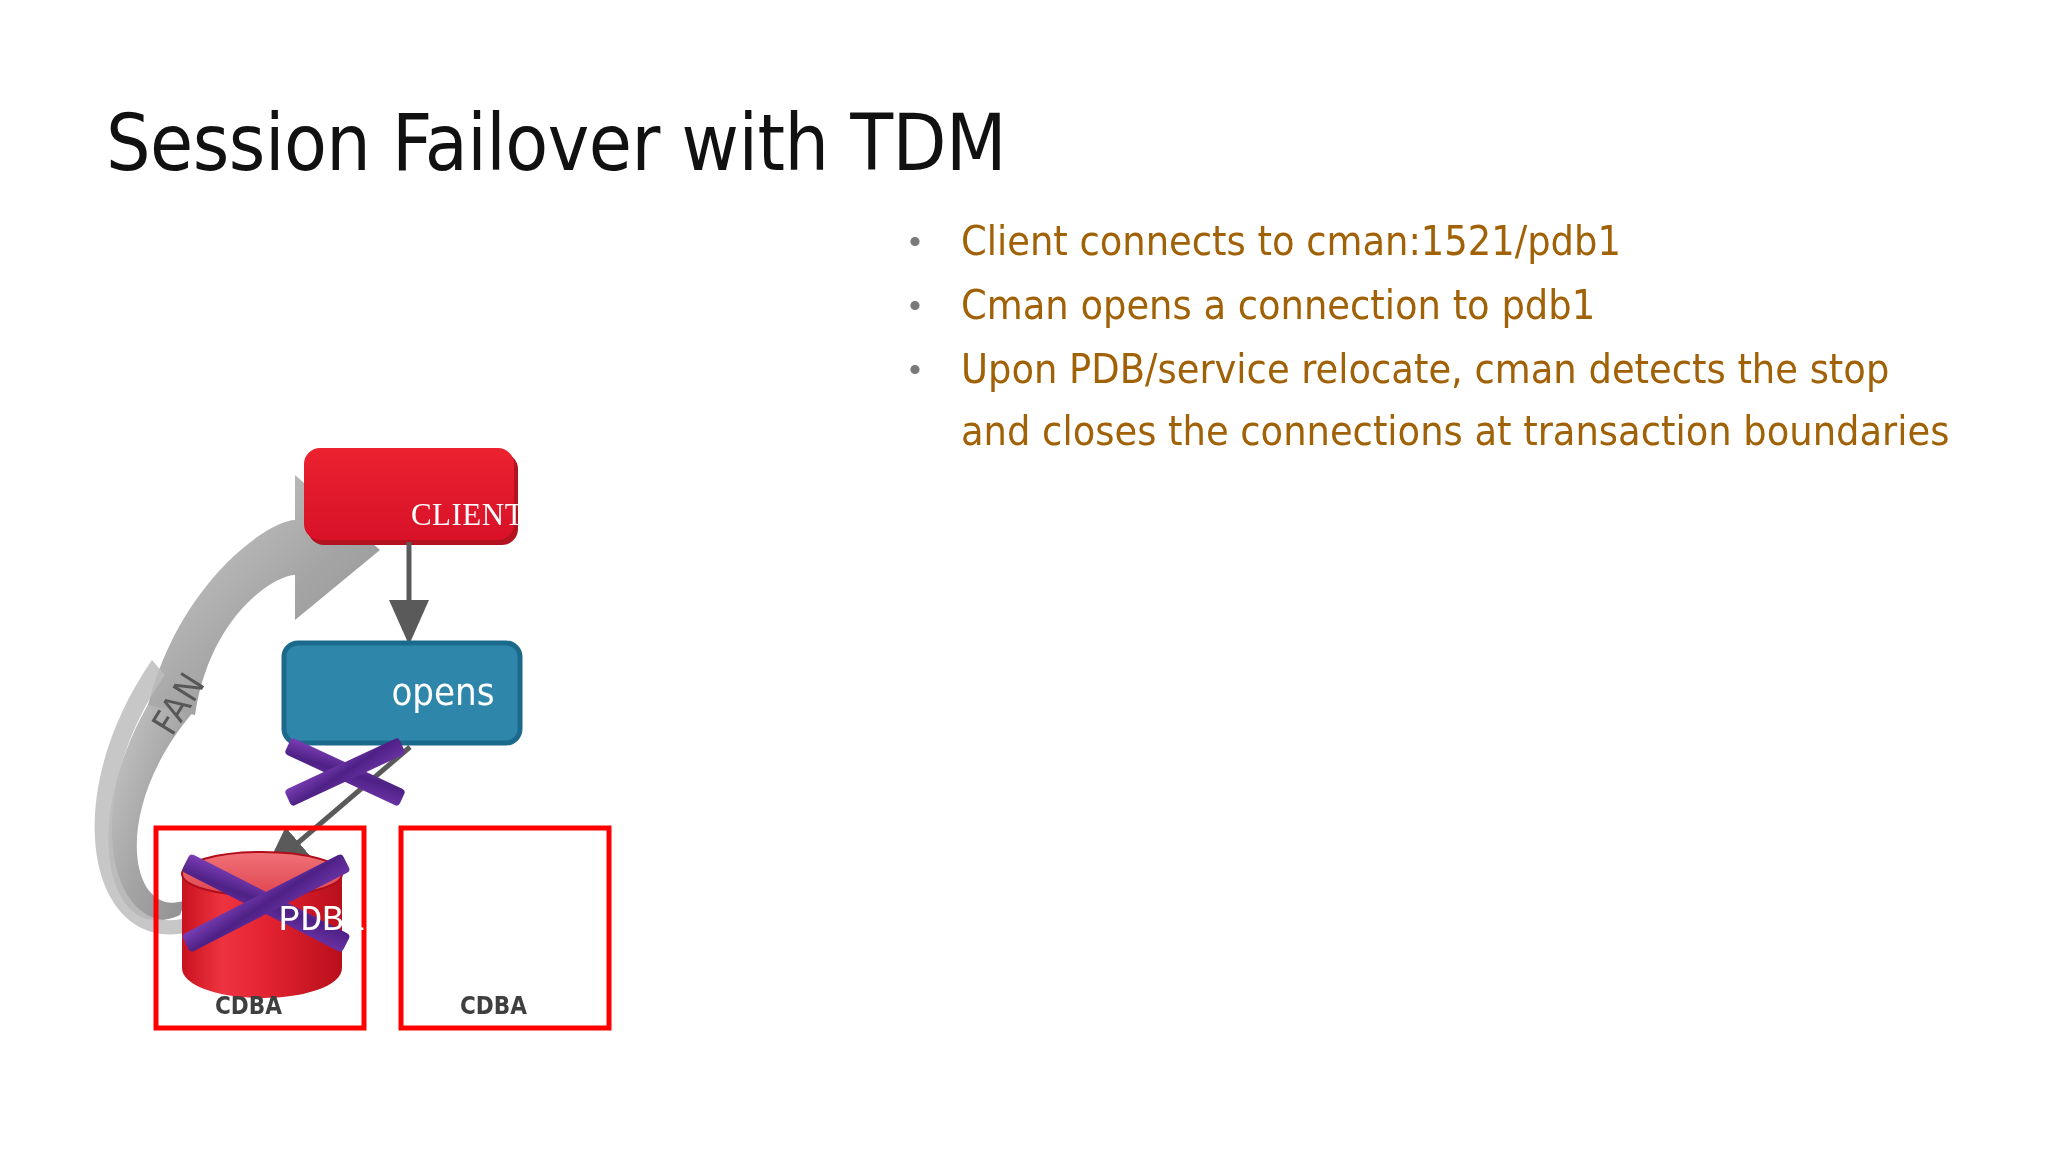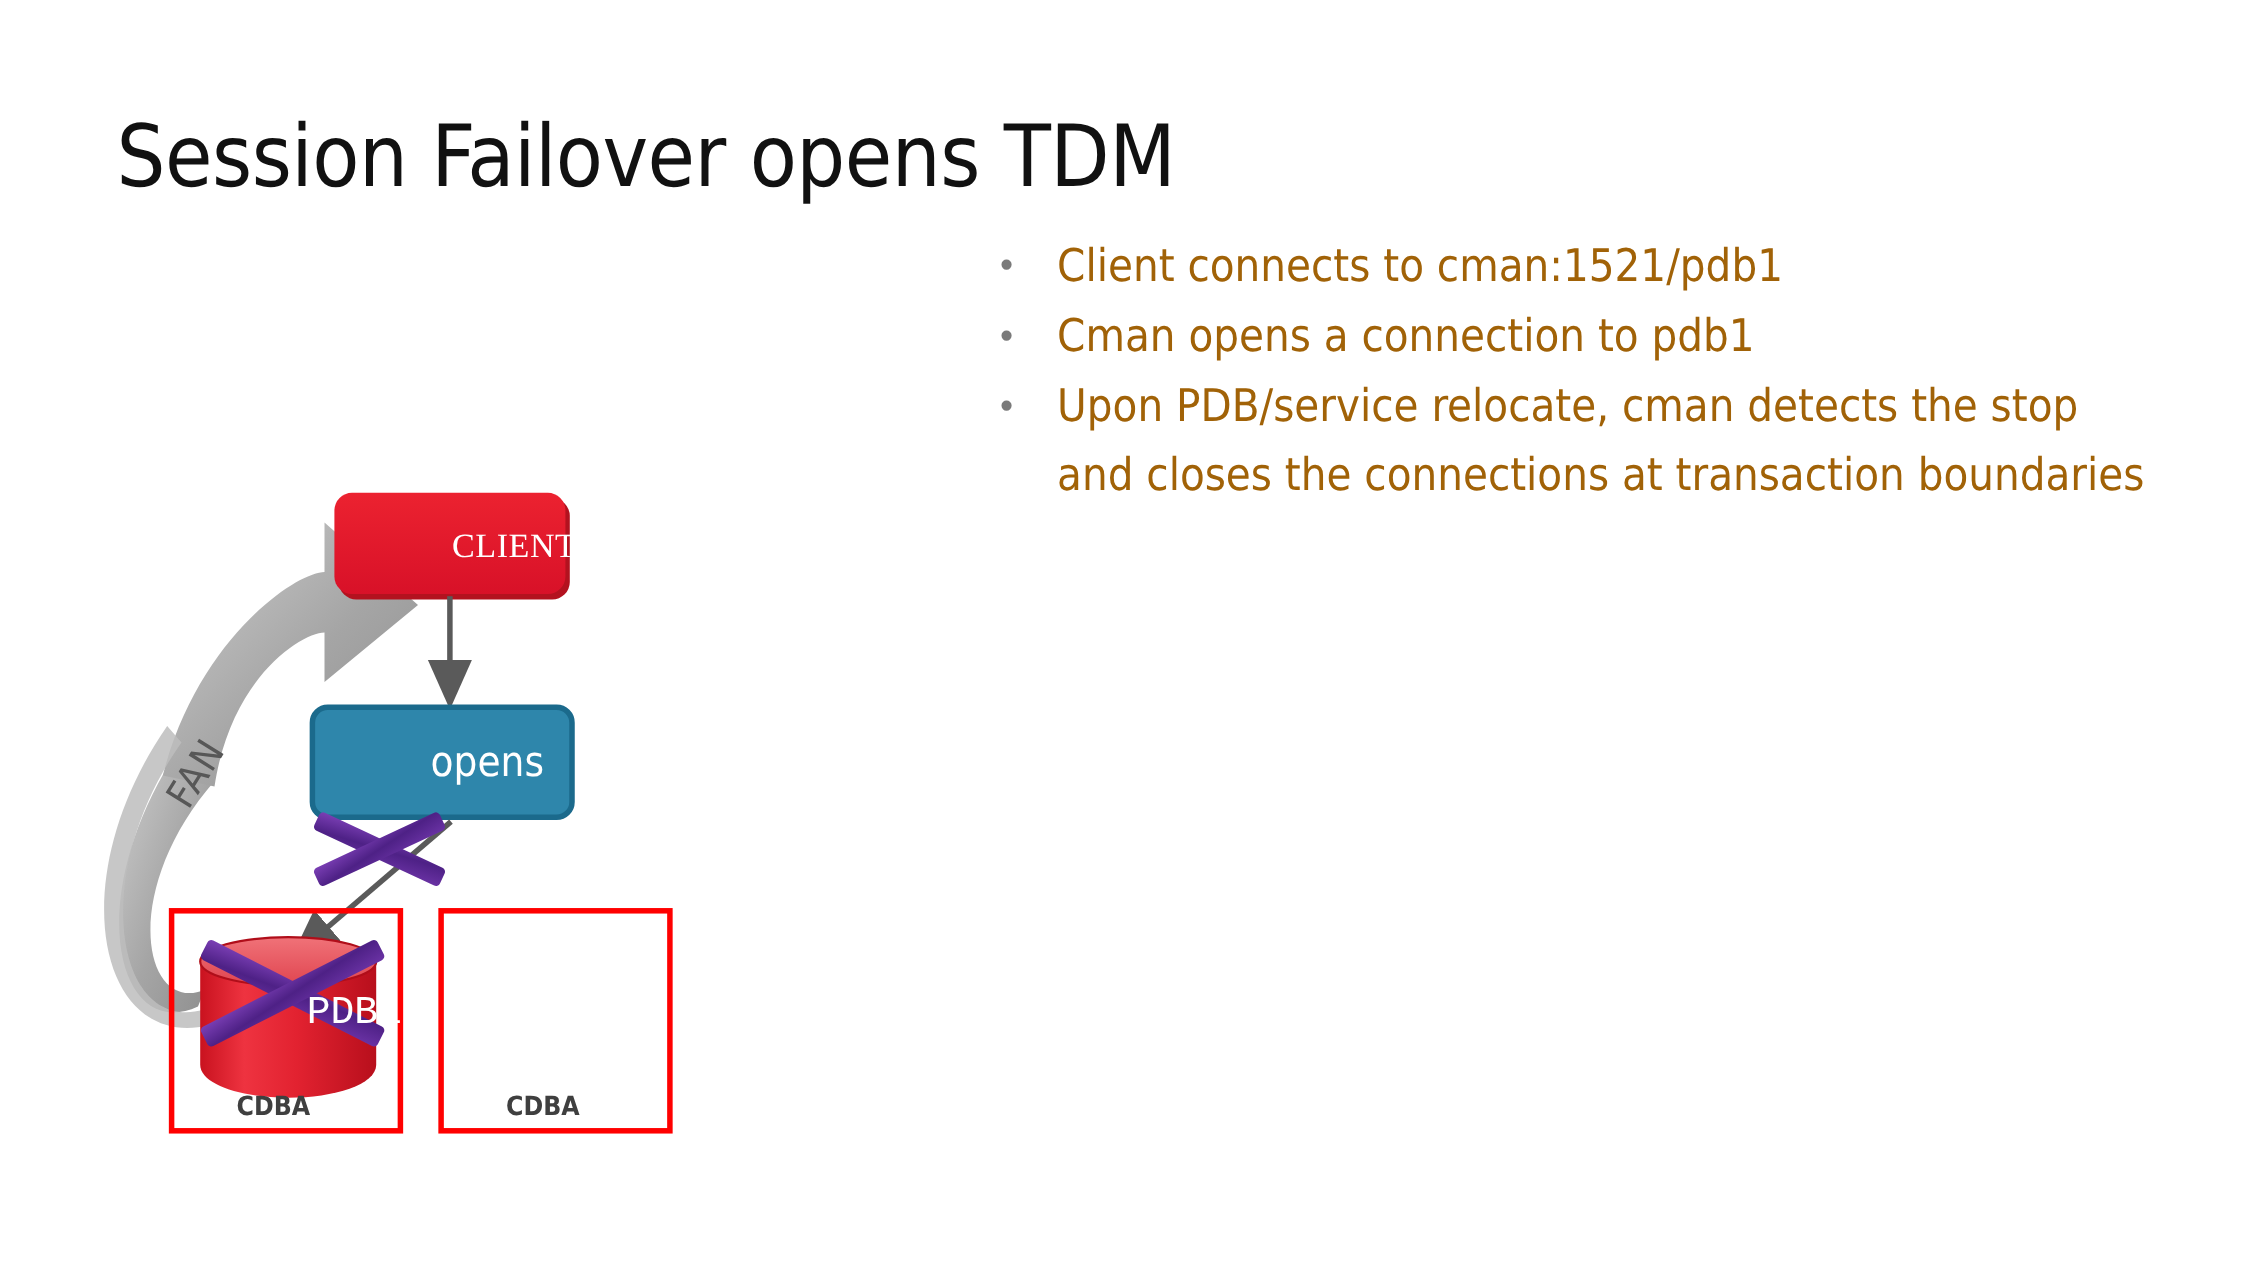--- a/index.html
+++ b/index.html
@@ -62,21 +62,21 @@
   }
   #diagram svg{display:block;}
 
   .node-label{
     position:absolute;
     color:#ffffff;
     text-align:center;
     pointer-events:none;
   }
   #client-label{
-    left:305px; top:228px;
+    left:305px; top:247px;
     width:205px;
     font-size:31px;
     font-family:"Liberation Serif", serif;
     letter-spacing:0.5px;
   }
   #cman-label{
     left:283px; top:420px;
     width:200px;
     font-size:38px;
     font-family:"DejaVu Sans Condensed","Liberation Sans", sans-serif;
@@ -119,21 +119,21 @@
     white-space:nowrap;
   }
   #logo-tri{color:#E2001A;}
   #logo-vadis{color:#58585A;}
 </style>
 </head>
 <body>
 
 <div class="slide">
 
-  <div id="slide-title">Session Failover opens TDM</div>
+  <div id="slide-title">Session Failover with TDM</div>
 
   <div id="bullets">
 
     <div class="bullet-row">
       <span class="bullet-dot">•</span>
       <span class="bullet-text">Client connects to cman:1521/pdb1</span>
     </div>
 
     <div class="bullet-row">
       <span class="bullet-dot">•</span>

